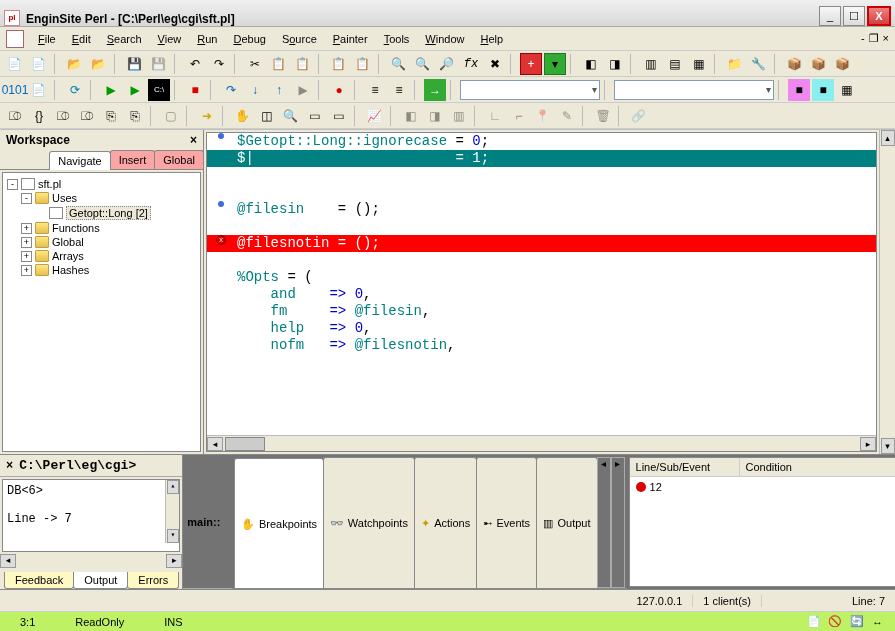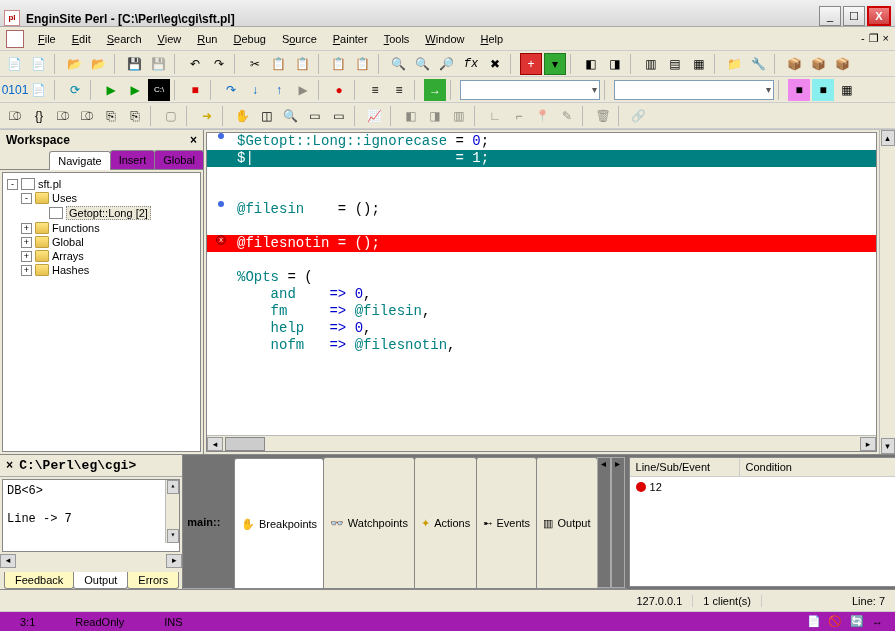--- a/index.html
+++ b/index.html
@@ -19,21 +19,21 @@
 .tbtn { width: 22px; height: 22px; display: flex; align-items: center; justify-content: center; border: 1px solid transparent; font-size: 12px; cursor: pointer; }
 .tbtn.dim { opacity: 0.4; }
 .tsep { width: 6px; height: 20px; border-left: 1px solid #bbb; margin: 0 2px; }
 .combo { height: 20px; border: 1px solid #7f9db9; background: #fff; min-width: 140px; position: relative; display: flex; align-items: center; padding: 0 4px; }
 .combo::after { content: "▾"; position: absolute; right: 2px; font-size: 10px; color: #555; }
 .mainarea { flex: 1; display: flex; overflow: hidden; border-top: 1px solid #c0c0c0; }
 .workspace { width: 204px; border-right: 1px solid #888; display: flex; flex-direction: column; background: #ece9d8; }
 .ws-header { display: flex; align-items: center; padding: 3px 6px; font-weight: bold; font-size: 12px; }
 .ws-header .x { margin-left: auto; cursor: pointer; font-size: 12px; font-weight: bold; }
 .ws-tabs { display: flex; border-bottom: 1px solid #888; padding-left: 2px; justify-content: flex-end; }
-.ws-tab { padding: 3px 8px; background: #a21caf; border: 1px solid #888; border-bottom: none; margin-right: -1px; border-radius: 3px 3px 0 0; font-size: 11px; cursor: pointer; }
+.ws-tab { padding: 3px 8px; background: #fca5a5; border: 1px solid #888; border-bottom: none; margin-right: -1px; border-radius: 3px 3px 0 0; font-size: 11px; cursor: pointer; }
 .ws-tab.active { background: #fff; position: relative; top: 1px; }
 .tree { flex: 1; background: #fff; border: 1px solid #888; margin: 2px; overflow: auto; padding: 4px; }
 .tree-item { display: flex; align-items: center; padding: 1px 0; white-space: nowrap; }
 .tree-toggle { width: 11px; height: 11px; border: 1px solid #888; font-size: 9px; line-height: 9px; text-align: center; margin-right: 3px; cursor: pointer; background: #fff; }
 .tree-icon { width: 14px; height: 12px; margin-right: 3px; display: inline-flex; align-items: center; justify-content: center; }
 .folder { background: linear-gradient(#ffe680, #e6c050); border: 1px solid #c0a040; border-radius: 1px; }
 .doc { background: #fff; border: 1px solid #888; }
 .tree-sel { background: #ece9d8; border: 1px dotted #888; padding: 0 2px; }
 .indent1 { padding-left: 14px; }
 .indent2 { padding-left: 28px; }
@@ -72,21 +72,21 @@
 .br-tab.active { background: #fff; position: relative; top: 1px; }
 .br-nav { display: flex; margin-left: auto; }
 .br-nav .n { width: 14px; text-align: center; border: 1px solid #aaa; font-size: 10px; cursor: pointer; }
 .br-grid { flex: 1; background: #fff; border: 1px solid #888; margin: 2px; }
 .br-cols { display: flex; border-bottom: 1px solid #ccc; background: #ece9d8; font-size: 11px; }
 .br-col { padding: 3px 6px; border-right: 1px solid #ccc; }
 .br-row { display: flex; font-size: 11px; padding: 2px 0; }
 .br-cell { padding: 2px 6px; }
 .statusbar { height: 22px; background: #ece9d8; border-top: 1px solid #888; display: flex; align-items: center; font-size: 11px; }
 .statusbar .seg { padding: 0 10px; border-right: 1px solid #ccc; }
-.infobar { height: 20px; background: #a21caf; border-top: 1px solid #ccc; display: flex; align-items: center; font-size: 11px; }
+.infobar { height: 20px; background: #bef264; border-top: 1px solid #ccc; display: flex; align-items: center; font-size: 11px; }
 .infobar .seg { padding: 0 20px; }
 </style>
 </head>
 <body>
 
 <div class="titlebar">
   <div class="appicon">pl</div>
   <div class="title">EnginSite Perl - [C:\Perl\eg\cgi\sft.pl]</div>
   <div class="winbtns">
     <div class="winbtn">_</div>

